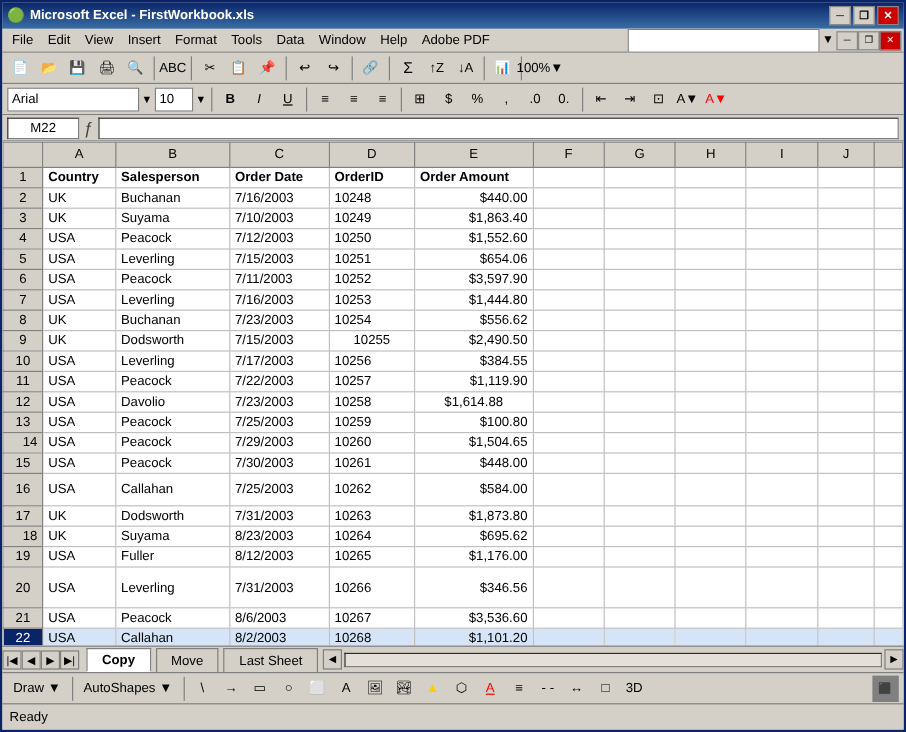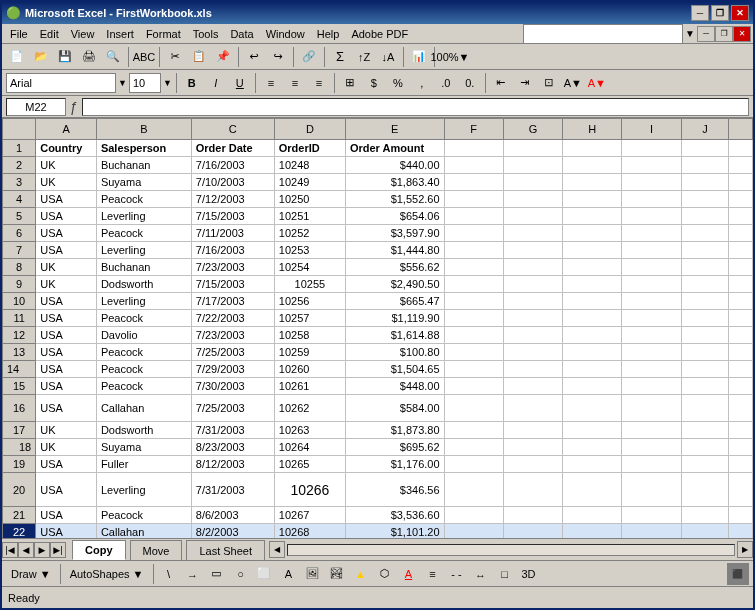--- a/index.html
+++ b/index.html
@@ -437,21 +437,21 @@
               <td style="border: 1px solid rgb(192, 192, 192); height: 17px; padding: 1px 4px; font-size: 11px;"></td>
               <td style="border: 1px solid rgb(192, 192, 192); height: 17px; padding: 1px 4px; font-size: 11px;"></td>
               <td style="border: 1px solid rgb(192, 192, 192); height: 17px; padding: 1px 4px; font-size: 11px;"></td>
             </tr>
             <tr>
               <td style="background: rgb(212, 208, 200); border: 1px solid rgb(128, 128, 128); text-align: center; font-size: 11px; height: 17px; width: 28px; cursor: pointer;">10</td>
               <td style="border: 1px solid rgb(192, 192, 192); height: 17px; padding: 1px 4px; font-size: 11px;">USA</td>
               <td style="border: 1px solid rgb(192, 192, 192); height: 17px; padding: 1px 4px; font-size: 11px;">Leverling</td>
               <td style="border: 1px solid rgb(192, 192, 192); height: 17px; padding: 1px 4px; font-size: 11px;">7/17/2003</td>
               <td style="border: 1px solid rgb(192, 192, 192); height: 17px; padding: 1px 4px; font-size: 11px;">10256</td>
-              <td style="border: 1px solid rgb(192, 192, 192); height: 17px; padding: 1px 4px; font-size: 11px; text-align: right;">$665.47</td>
+              <td style="border: 1px solid rgb(192, 192, 192); height: 17px; padding: 1px 4px; font-size: 11px; text-align: right;">$384.55</td>
               <td style="border: 1px solid rgb(192, 192, 192); height: 17px; padding: 1px 4px; font-size: 11px;"></td>
               <td style="border: 1px solid rgb(192, 192, 192); height: 17px; padding: 1px 4px; font-size: 11px;"></td>
               <td style="border: 1px solid rgb(192, 192, 192); height: 17px; padding: 1px 4px; font-size: 11px;"></td>
               <td style="border: 1px solid rgb(192, 192, 192); height: 17px; padding: 1px 4px; font-size: 11px;"></td>
               <td style="border: 1px solid rgb(192, 192, 192); height: 17px; padding: 1px 4px; font-size: 11px;"></td>
               <td style="border: 1px solid rgb(192, 192, 192); height: 17px; padding: 1px 4px; font-size: 11px;"></td>
             </tr>
             <tr>
               <td style="background: rgb(212, 208, 200); border: 1px solid rgb(128, 128, 128); text-align: center; font-size: 11px; height: 17px; width: 28px; cursor: pointer;">11</td>
               <td style="border: 1px solid rgb(192, 192, 192); height: 17px; padding: 1px 4px; font-size: 11px;">USA</td>
@@ -465,21 +465,21 @@
               <td style="border: 1px solid rgb(192, 192, 192); height: 17px; padding: 1px 4px; font-size: 11px;"></td>
               <td style="border: 1px solid rgb(192, 192, 192); height: 17px; padding: 1px 4px; font-size: 11px;"></td>
               <td style="border: 1px solid rgb(192, 192, 192); height: 17px; padding: 1px 4px; font-size: 11px;"></td>
             </tr>
             <tr>
               <td style="background: rgb(212, 208, 200); border: 1px solid rgb(128, 128, 128); text-align: center; font-size: 11px; height: 17px; width: 28px; cursor: pointer;">12</td>
               <td style="border: 1px solid rgb(192, 192, 192); height: 17px; padding: 1px 4px; font-size: 11px;">USA</td>
               <td style="border: 1px solid rgb(192, 192, 192); height: 17px; padding: 1px 4px; font-size: 11px;">Davolio</td>
               <td style="border: 1px solid rgb(192, 192, 192); height: 17px; padding: 1px 4px; font-size: 11px;">7/23/2003</td>
               <td style="border: 1px solid rgb(192, 192, 192); height: 17px; padding: 1px 4px; font-size: 11px;">10258</td>
-              <td style="border: 1px solid rgb(192, 192, 192); height: 17px; padding: 1px 4px; font-size: 11px; text-align: right;">$1,614.88</td>
+              <td style="border: 1px solid rgb(192, 192, 192); height: 17px; padding: 1px 4px; font-size: 11px; text-align: center;">$1,614.88</td>
               <td style="border: 1px solid rgb(192, 192, 192); height: 17px; padding: 1px 4px; font-size: 11px;"></td>
               <td style="border: 1px solid rgb(192, 192, 192); height: 17px; padding: 1px 4px; font-size: 11px;"></td>
               <td style="border: 1px solid rgb(192, 192, 192); height: 17px; padding: 1px 4px; font-size: 11px;"></td>
               <td style="border: 1px solid rgb(192, 192, 192); height: 17px; padding: 1px 4px; font-size: 11px;"></td>
               <td style="border: 1px solid rgb(192, 192, 192); height: 17px; padding: 1px 4px; font-size: 11px;"></td>
               <td style="border: 1px solid rgb(192, 192, 192); height: 17px; padding: 1px 4px; font-size: 11px;"></td>
             </tr>
             <tr>
               <td style="background: rgb(212, 208, 200); border: 1px solid rgb(128, 128, 128); text-align: center; font-size: 11px; height: 17px; width: 28px; cursor: pointer;">13</td>
               <td style="border: 1px solid rgb(192, 192, 192); height: 17px; padding: 1px 4px; font-size: 11px;">USA</td>
@@ -488,21 +488,21 @@
               <td style="border: 1px solid rgb(192, 192, 192); height: 17px; padding: 1px 4px; font-size: 11px;">10259</td>
               <td style="border: 1px solid rgb(192, 192, 192); height: 17px; padding: 1px 4px; font-size: 11px; text-align: right;">$100.80</td>
               <td style="border: 1px solid rgb(192, 192, 192); height: 17px; padding: 1px 4px; font-size: 11px;"></td>
               <td style="border: 1px solid rgb(192, 192, 192); height: 17px; padding: 1px 4px; font-size: 11px;"></td>
               <td style="border: 1px solid rgb(192, 192, 192); height: 17px; padding: 1px 4px; font-size: 11px;"></td>
               <td style="border: 1px solid rgb(192, 192, 192); height: 17px; padding: 1px 4px; font-size: 11px;"></td>
               <td style="border: 1px solid rgb(192, 192, 192); height: 17px; padding: 1px 4px; font-size: 11px;"></td>
               <td style="border: 1px solid rgb(192, 192, 192); height: 17px; padding: 1px 4px; font-size: 11px;"></td>
             </tr>
             <tr>
-              <td style="background: rgb(212, 208, 200); border: 1px solid rgb(128, 128, 128); text-align: left; font-size: 11px; height: 15px; width: 28px; cursor: pointer;">14</td>
+              <td style="background: rgb(212, 208, 200); border: 1px solid rgb(128, 128, 128); text-align: right; font-size: 11px; height: 15px; width: 28px; cursor: pointer;">14</td>
               <td style="border: 1px solid rgb(192, 192, 192); height: 17px; padding: 1px 4px; font-size: 11px;">USA</td>
               <td style="border: 1px solid rgb(192, 192, 192); height: 17px; padding: 1px 4px; font-size: 11px;">Peacock</td>
               <td style="border: 1px solid rgb(192, 192, 192); height: 17px; padding: 1px 4px; font-size: 11px;">7/29/2003</td>
               <td style="border: 1px solid rgb(192, 192, 192); height: 14px; padding: 1px 4px; font-size: 11px;">10260</td>
               <td style="border: 1px solid rgb(192, 192, 192); height: 17px; padding: 1px 4px; font-size: 11px; text-align: right;">$1,504.65</td>
               <td style="border: 1px solid rgb(192, 192, 192); height: 17px; padding: 1px 4px; font-size: 11px;"></td>
               <td style="border: 1px solid rgb(192, 192, 192); height: 17px; padding: 1px 4px; font-size: 11px;"></td>
               <td style="border: 1px solid rgb(192, 192, 192); height: 17px; padding: 1px 4px; font-size: 11px;"></td>
               <td style="border: 1px solid rgb(192, 192, 192); height: 17px; padding: 1px 4px; font-size: 11px;"></td>
               <td style="border: 1px solid rgb(192, 192, 192); height: 17px; padding: 1px 4px; font-size: 11px;"></td>
@@ -576,21 +576,21 @@
               <td style="border: 1px solid rgb(192, 192, 192); height: 17px; padding: 1px 4px; font-size: 11px;"></td>
               <td style="border: 1px solid rgb(192, 192, 192); height: 17px; padding: 1px 4px; font-size: 11px;"></td>
               <td style="border: 1px solid rgb(192, 192, 192); height: 17px; padding: 1px 4px; font-size: 11px;"></td>
               <td style="border: 1px solid rgb(192, 192, 192); height: 17px; padding: 1px 4px; font-size: 11px;"></td>
             </tr>
             <tr>
               <td style="background: rgb(212, 208, 200); border: 1px solid rgb(128, 128, 128); text-align: center; font-size: 11px; height: 17px; width: 28px; cursor: pointer;">20</td>
               <td style="border: 1px solid rgb(192, 192, 192); height: 17px; padding: 1px 4px; font-size: 11px;">USA</td>
               <td style="border: 1px solid rgb(192, 192, 192); height: 17px; padding: 1px 4px; font-size: 11px;">Leverling</td>
               <td style="border: 1px solid rgb(192, 192, 192); height: 17px; padding: 1px 4px; font-size: 11px;">7/31/2003</td>
-              <td style="border: 1px solid rgb(192, 192, 192); height: 34px; padding: 1px 4px; font-size: 14px; text-align: center;">10266</td>
+              <td style="border: 1px solid rgb(192, 192, 192); height: 34px; padding: 1px 4px; font-size: 11px;">10266</td>
               <td style="border: 1px solid rgb(192, 192, 192); height: 17px; padding: 1px 4px; font-size: 11px; text-align: right;">$346.56</td>
               <td style="border: 1px solid rgb(192, 192, 192); height: 17px; padding: 1px 4px; font-size: 11px;"></td>
               <td style="border: 1px solid rgb(192, 192, 192); height: 17px; padding: 1px 4px; font-size: 11px;"></td>
               <td style="border: 1px solid rgb(192, 192, 192); height: 17px; padding: 1px 4px; font-size: 11px;"></td>
               <td style="border: 1px solid rgb(192, 192, 192); height: 17px; padding: 1px 4px; font-size: 11px;"></td>
               <td style="border: 1px solid rgb(192, 192, 192); height: 17px; padding: 1px 4px; font-size: 11px;"></td>
               <td style="border: 1px solid rgb(192, 192, 192); height: 17px; padding: 1px 4px; font-size: 11px;"></td>
             </tr>
             <tr>
               <td style="background: rgb(212, 208, 200); border: 1px solid rgb(128, 128, 128); text-align: center; font-size: 11px; height: 17px; width: 28px; cursor: pointer;">21</td>

